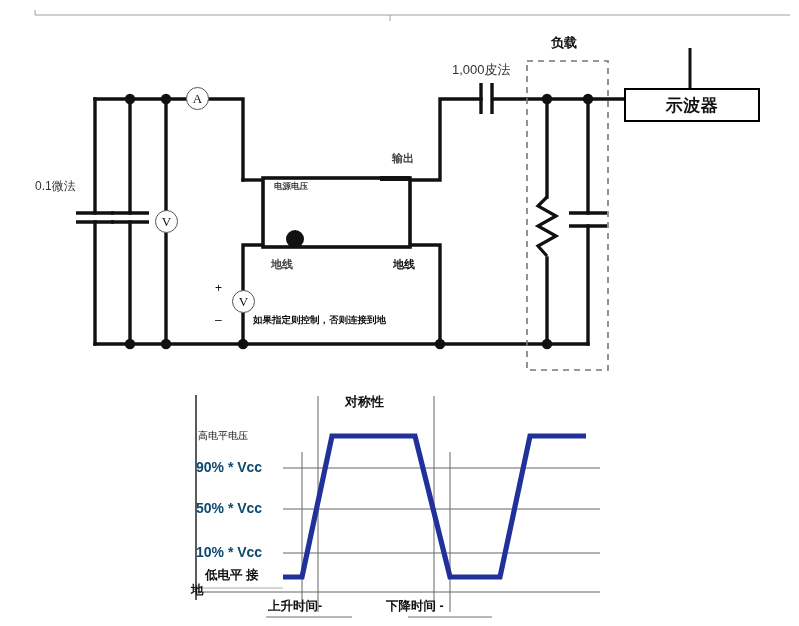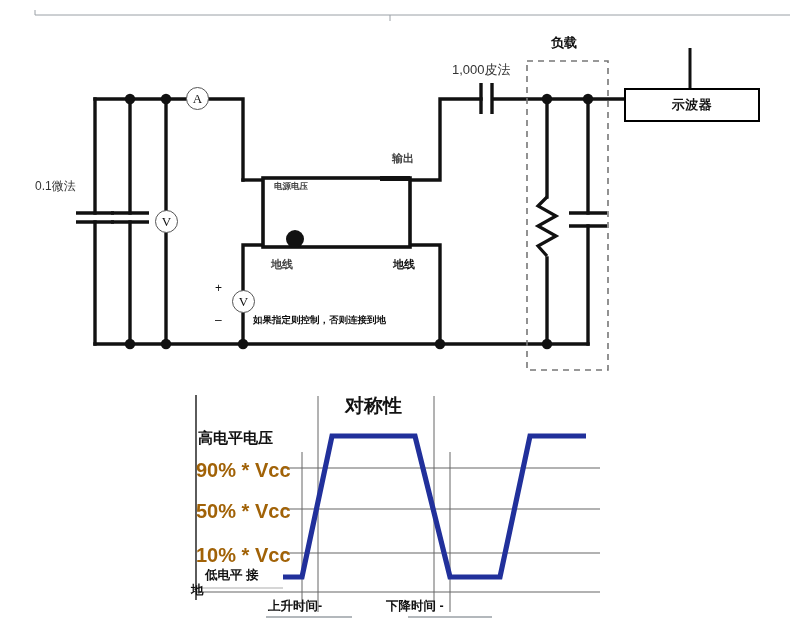--- a/index.html
+++ b/index.html
@@ -23,35 +23,35 @@
   .t-load{font-size:13px;color:#111;font-weight:bold;text-align:right;}
   .t-sign{font-size:12px;color:#111;}
 
   
   .instr{
     position:absolute;background:#fff;border:2.5px solid #000;
     display:flex;align-items:center;justify-content:center;
     font-weight:bold;color:#111;letter-spacing:0.5px;
   }
   #freq-counter{left:624px;top:8px;width:132px;height:40px;font-size:18px;}
-  #oscilloscope{left:624px;top:88px;width:132px;height:30px;font-size:13px;}
+  #oscilloscope{left:624px;top:88px;width:132px;height:30px;font-size:17px;}
 
   
   .meter{
     position:absolute;border:1.5px solid #555;border-radius:50%;
     background:#fff;display:flex;align-items:center;justify-content:center;
     font-family:"Liberation Serif","DejaVu Serif",serif;
     font-size:13px;color:#111;box-sizing:border-box;
   }
 
   
-  .wf-axis{position:absolute;font-weight:bold;font-size:20px;color:#a16207;white-space:nowrap;}
-  .wf-small{position:absolute;font-weight:bold;font-size:15px;color:#111;white-space:nowrap;}
+  .wf-axis{position:absolute;font-weight:bold;font-size:14px;color:#0c4a6e;white-space:nowrap;}
+  .wf-small{position:absolute;font-weight:normal;font-size:10px;color:#111;white-space:nowrap;}
   .wf-tick{position:absolute;font-weight:bold;font-size:12.5px;color:#111;white-space:nowrap;}
-  .wf-title{position:absolute;font-weight:bold;font-size:19px;color:#111;white-space:nowrap;}
+  .wf-title{position:absolute;font-weight:bold;font-size:13px;color:#111;white-space:nowrap;}
 </style>
 </head>
 <body>
 
 <div id="root">
 
   <svg class="layer" viewBox="0 0 799 626" xmlns="http://www.w3.org/2000/svg">
 
     <line x1="35" y1="15" x2="790" y2="15" stroke="#9aa0a6" stroke-width="1"></line>
     <line x1="35" y1="15" x2="35" y2="10" stroke="#9aa0a6" stroke-width="1"></line>

